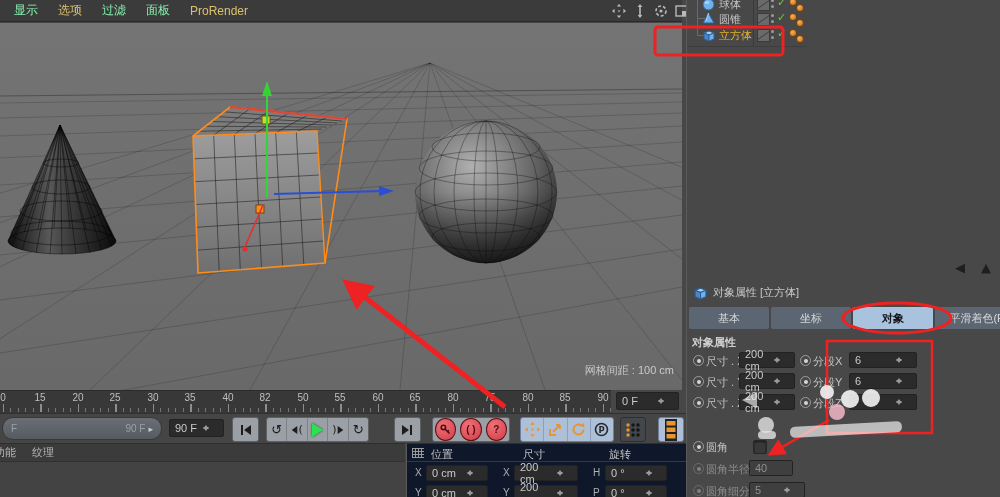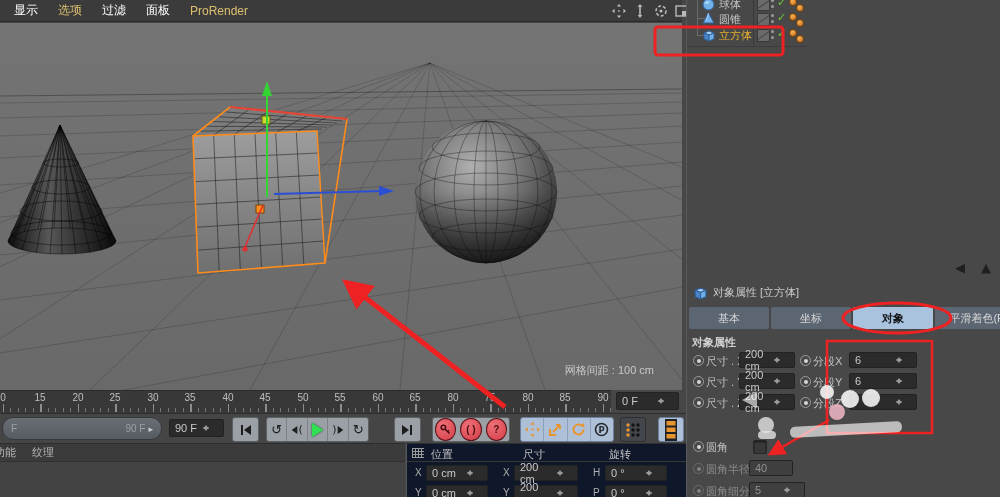--- a/index.html
+++ b/index.html
@@ -3,27 +3,27 @@
 <meta charset="utf-8">
 <style>
   html,body{margin:0;padding:0;background:#2f2f2f}
   #app{position:relative;width:1000px;height:497px;background:#474747;overflow:hidden;
        font-family:"Liberation Sans","DejaVu Sans",sans-serif;font-size:11px;color:#c6c6c6;
        -webkit-user-select:none;user-select:none}
   .abs{position:absolute}
   
   #vp-menubar{left:0;top:0;width:682px;height:22px;background:#3b3b3b;border-bottom:1px solid #292929;
               display:flex;align-items:center;gap:20px;padding-left:14px;box-sizing:border-box}
-  .menu-item{color:#ffffff;font-size:12px;cursor:default}
+  .menu-item{color:#86efac;font-size:12px;cursor:default}
   .menu-item.hl{color:#dcc070;font-weight:normal}
   #vp-nav{right:320px;top:2px;display:flex;gap:7px;align-items:center}
   #vp-nav .nicon{width:15px;height:15px;display:flex;align-items:center;justify-content:center}
   
   #viewport{left:0;top:23px;width:682px;height:367px;background:linear-gradient(#747474,#696969);overflow:hidden}
-  #grid-label{right:28px;bottom:12px;color:#c9c9c9;font-size:11px}
+  #grid-label{right:8px;bottom:12px;color:#c9c9c9;font-size:11px}
   
   #ruler{left:0;top:390px;width:611px;height:23px;background:#383838;border-top:1px solid #2b2b2b;overflow:hidden}
   .tick{position:absolute;top:1px;transform:translateX(-50%);font-size:10px;color:#bfbfbf}
   #ruler .minor{position:absolute;bottom:2px;left:0;right:0;height:4px;
     background:repeating-linear-gradient(90deg,#757575 0 1px,transparent 1px 7.5px);background-position:3px 0}
   #ruler .major{position:absolute;bottom:2px;left:0;right:0;height:8px;
     background:repeating-linear-gradient(90deg,#8d8d8d 0 1px,transparent 1px 37.5px);background-position:3px 0}
   .field{position:absolute;background:#2b2b2b;border:1px solid #222;border-radius:2px;height:16px;
          display:flex;align-items:center;justify-content:space-between;padding:0 12px 0 5px;box-sizing:border-box;color:#c9c9c9}
   .field.dis{background:#3f3f3f;color:#8f8f8f}
@@ -232,21 +232,21 @@
   </div>
 
   <div id="ruler" class="abs">
     <span class="tick" style="left:3px">0</span>
     <span class="tick" style="left:40px">15</span>
     <span class="tick" style="left:78px">20</span>
     <span class="tick" style="left:115px">25</span>
     <span class="tick" style="left:153px">30</span>
     <span class="tick" style="left:190px">35</span>
     <span class="tick" style="left:228px">40</span>
-    <span class="tick" style="left:265px">45</span>
+    <span class="tick" style="left:265px">82</span>
     <span class="tick" style="left:303px">50</span>
     <span class="tick" style="left:340px">55</span>
     <span class="tick" style="left:378px">60</span>
     <span class="tick" style="left:415px">65</span>
     <span class="tick" style="left:453px">80</span>
     <span class="tick" style="left:490px">75</span>
     <span class="tick" style="left:528px">80</span>
     <span class="tick" style="left:565px">85</span>
     <span class="tick" style="left:603px">90</span>
     <div class="minor"></div>

